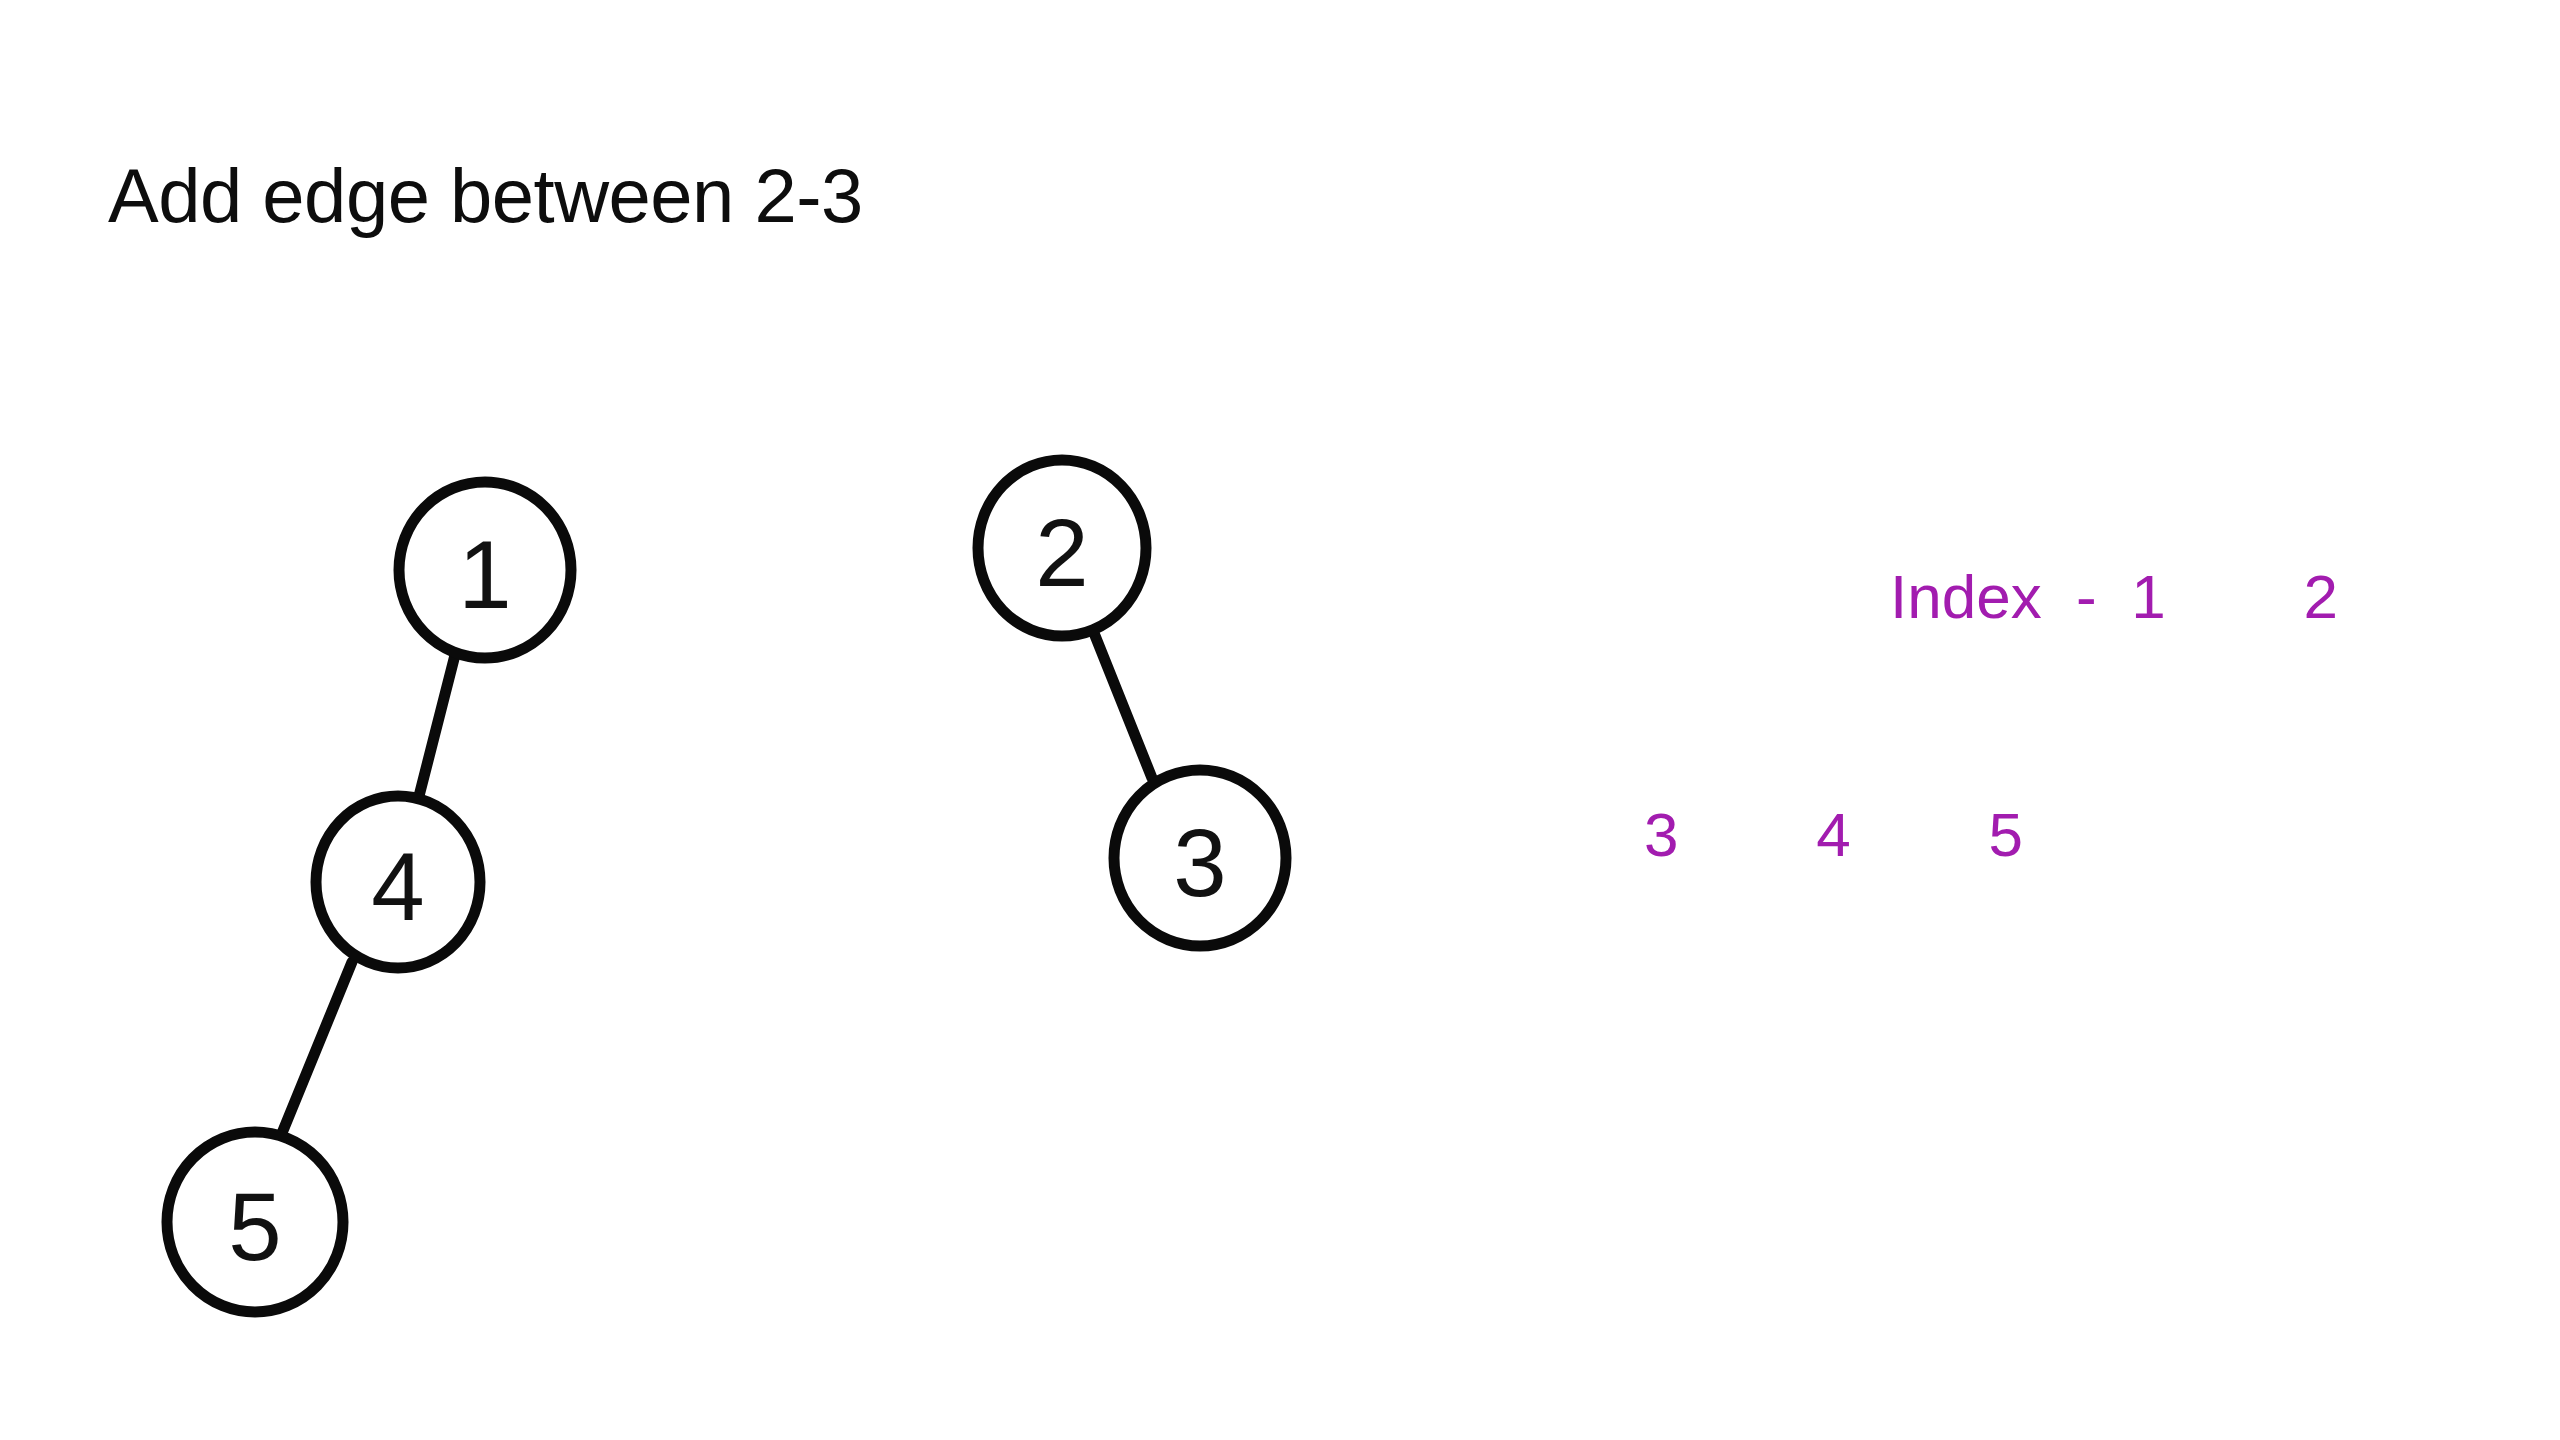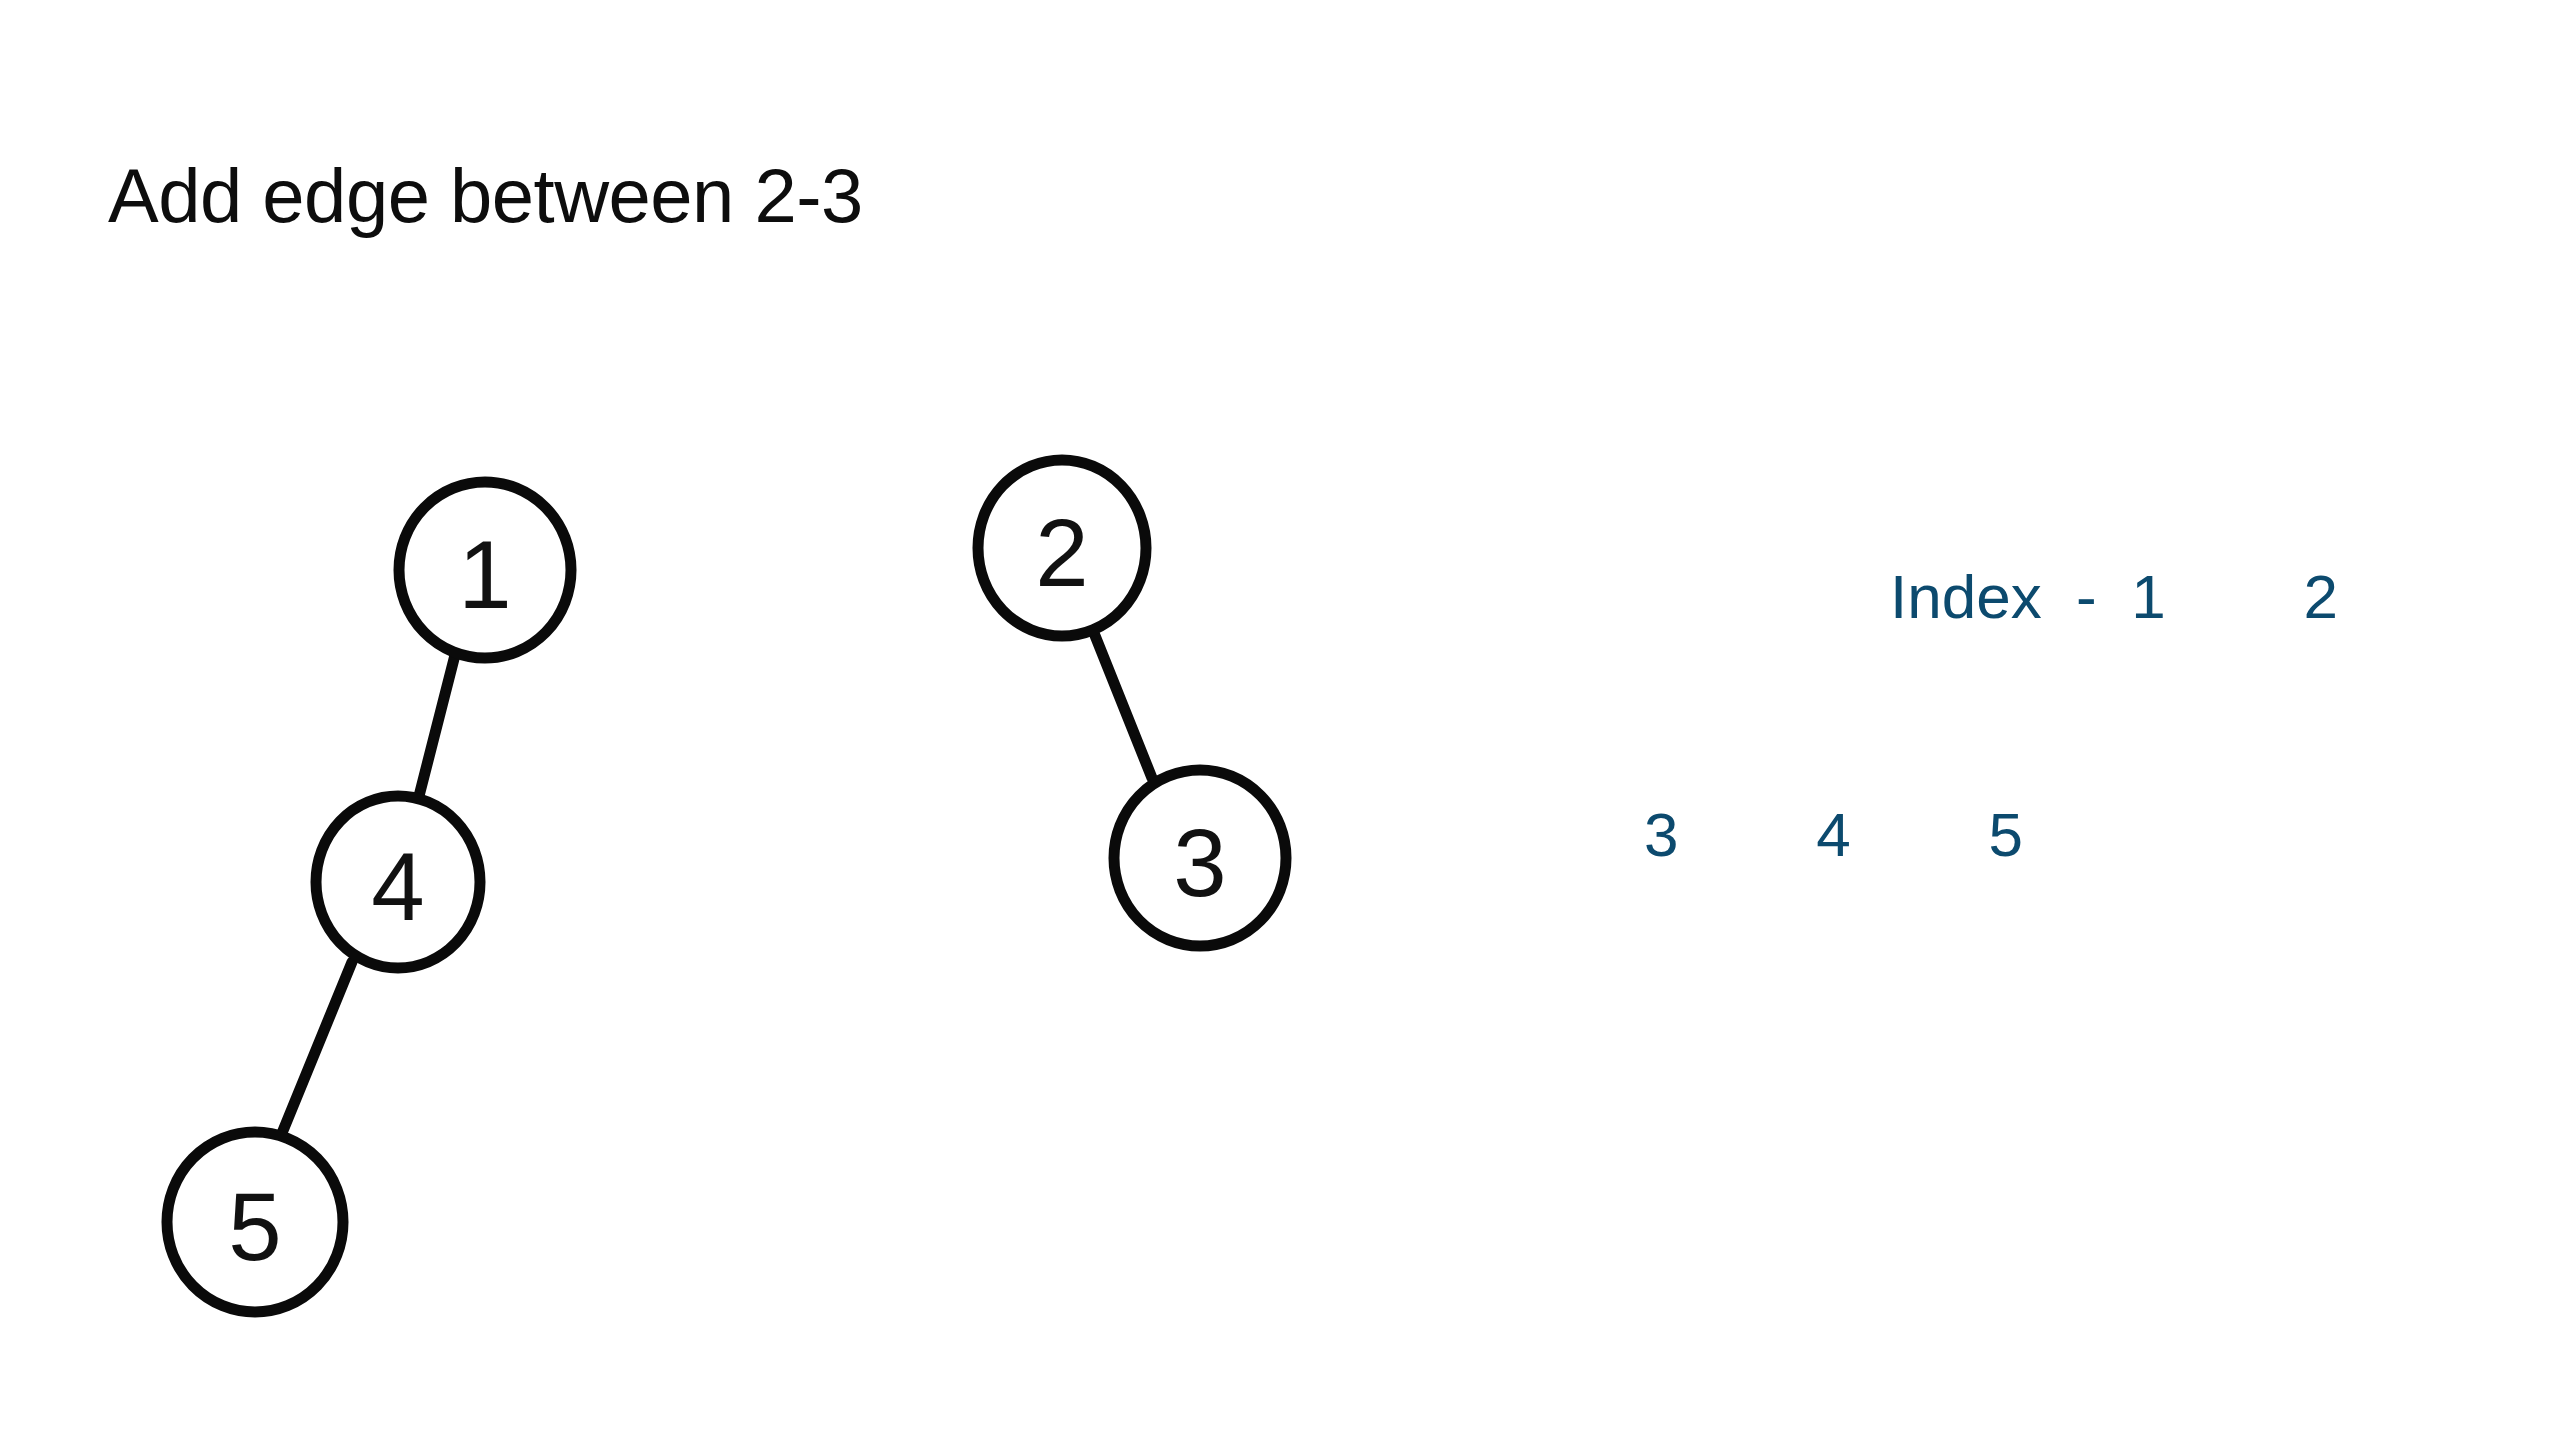--- a/index.html
+++ b/index.html
@@ -57,21 +57,21 @@
   .graph-edge-line {
     stroke: #0a0a0a;
     stroke-width: 11;
     stroke-linecap: round;
     fill: none;
   }
 
   
   .array-block {
     position: absolute;
-    color: #0c4a6e;
+    color: #a21caf;
     font-size: 62px;
     line-height: 1.28;
     white-space: pre-wrap;
     font-weight: 400;
     text-align: left;
   }
   #index-row {
     left: 1610px;
     top: 398px;
     width: 880px;

